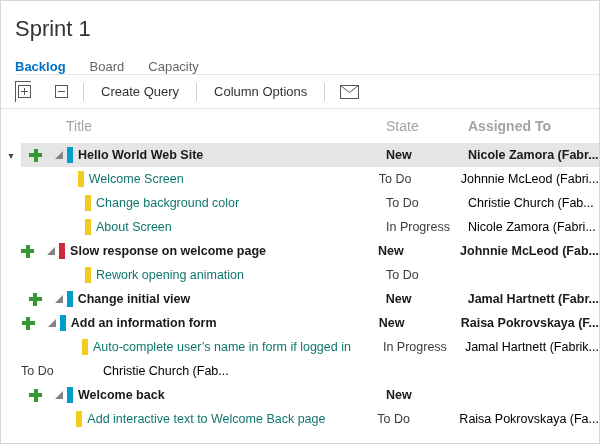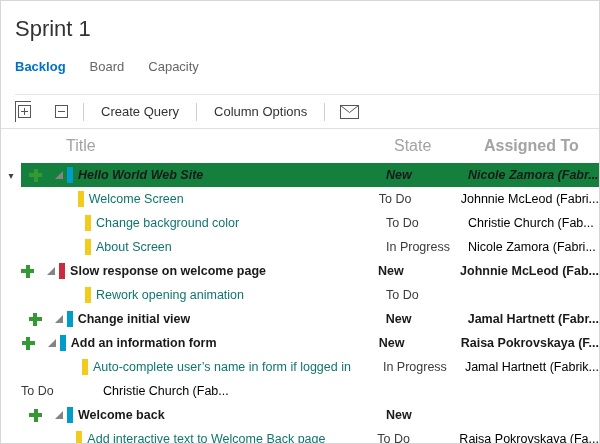--- a/index.html
+++ b/index.html
@@ -21,21 +21,21 @@
     font-weight: 300;
     color: #333;
     line-height: 30px;
   }
 
   
   .tabs {
     display: flex;
     margin: 15px 0 0 14px;
     border-bottom: 1px solid #e6e6e6;
-    padding-bottom: 20px;
+    padding-bottom: 0;
     gap: 24px;
     width: 585px;
   }
   .tab { font-size: 13px; color: #666; cursor: default; }
   .tab.active { font-weight: bold; }
 
   
   .toolbar {
     height: 34px;
     display: flex;
@@ -67,36 +67,35 @@
   .box-icon.plus::after {
     content: ""; position: absolute;
     top: 2px; bottom: 2px; left: 5px; width: 1px; background: #565656;
   }
 
   
   .grid-header {
     display: flex;
     height: 34px;
     align-items: center;
-    font-size: 16px;
+    font-size: 14px;
     color: #a3a3a3;
-    gap: 8px;
   }
   .gh-title { width: 385px; padding-left: 65px; }
   .gh-state { width: 82px; }
   .gh-assigned { flex: 1; font-weight: bold; }
 
   .rows {}
   .row { display: flex; height: 24px; }
   .gutter {
     width: 20px; display: flex; align-items: center; justify-content: center;
     font-size: 10px; color: #444; background: #fff;
   }
   .row-main { flex: 1; display: flex; align-items: center; }
-  .row.selected .row-main { background: #15803d; font-style: italic; }
+  .row.selected .row-main { background: #e5e5e5; }
 
   .plus-slot { width: 30px; display: flex; align-items: center; justify-content: flex-start; padding-left: 8px; }
   .plus-icon { position: relative; width: 13px; height: 13px; display: inline-block; }
   .plus-icon::before {
     content: ""; position: absolute; left: 0; right: 0; top: 4.5px; height: 4px; background: #339933;
   }
   .plus-icon::after {
     content: ""; position: absolute; top: 0; bottom: 0; left: 4.5px; width: 4px; background: #339933;
   }
 

